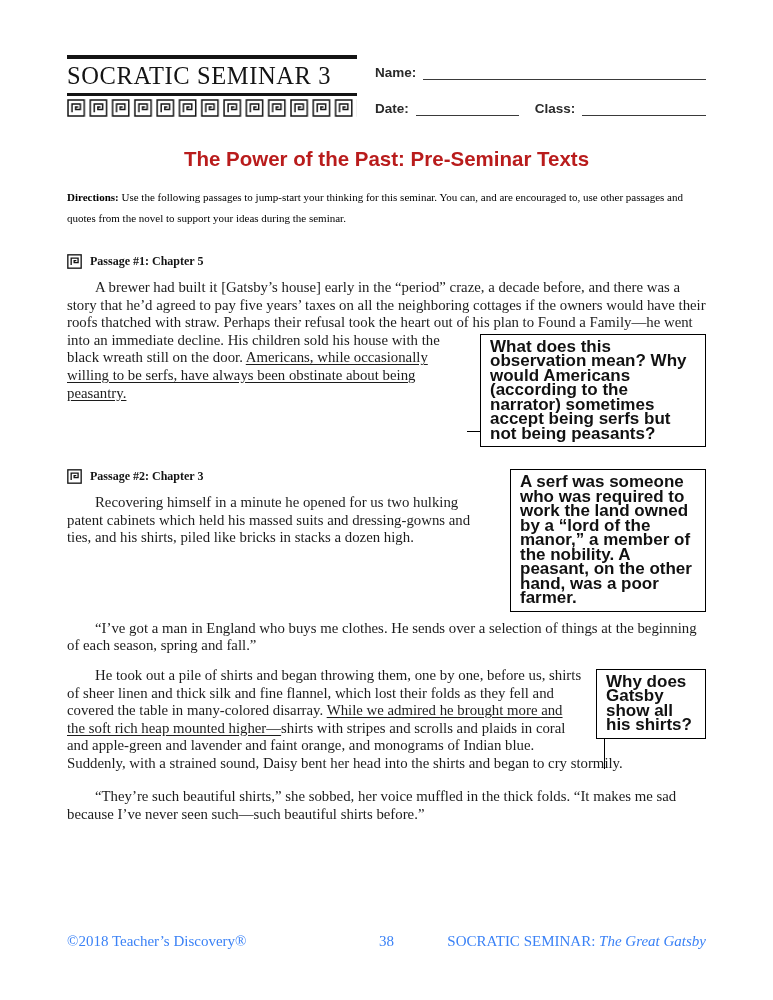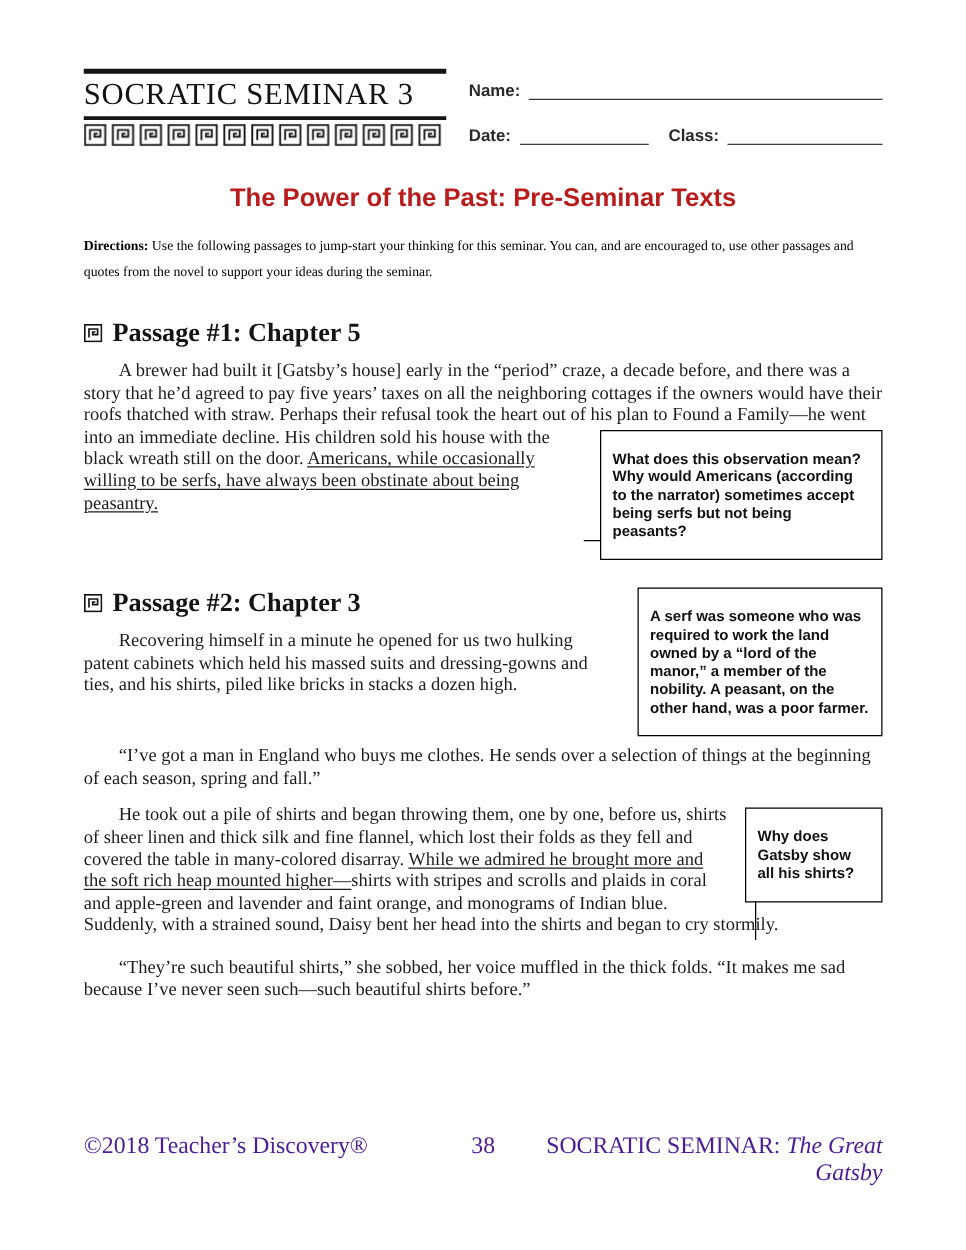--- a/index.html
+++ b/index.html
@@ -51,41 +51,41 @@
   .directions {
     font-family:Liberation Serif, serif;
     font-size:11px; line-height:21.5px; color:#000000;
     margin-bottom:14px;
   }
   .directions b { font-weight:700; }
 
   
   h2.passage-h {
     font-family:"Liberation Serif", serif;
-    font-size:21px; font-weight:700; color:#141414;
+    font-size:12px; font-weight:700; color:#141414;
     margin:24px 0 10px 0;
     display:flex; align-items:center; gap:8px;
   }
   h2.passage-h .bullet { flex:0 0 auto; display:inline-block; }
 
   
   .ptext {
     font-size:14.8px; line-height:17.6px; color:#1c1c1c;
     text-indent:28px;
     margin-bottom:12px;
   }
   .u { text-decoration:underline; text-underline-offset:2px; }
 
   
   .callout {
     float:right; position:relative;
     border:1.3px solid #000; background:#fff;
     font-family:"Liberation Sans", sans-serif;
-    font-size:12px; font-weight:700; line-height:14.5px; color:#111;
-    padding:15px 9px;
+    font-size:17px; font-weight:700; line-height:14.5px; color:#111;
+    padding:5px 9px;
     text-indent:0;
   }
   .c1 { width:226px; margin:2px 0 6px 14px; }
   .c1::before {
     content:""; position:absolute; left:-14px; bottom:14px;
     width:13px; border-top:1.2px solid #000;
   }
   .c2 { width:196px; margin:0 0 8px 14px; }
   .c3 { width:110px; margin:2px 0 6px 14px; }
   .c3::after {
@@ -94,21 +94,21 @@
   }
 
   .p2wrap { clear:both; padding-top:16px; }
   .p2wrap h2.passage-h { margin-top:0; }
   .clr { clear:right; }
 
   
   .footer {
     position:absolute; left:67px; right:67px; bottom:50px;
     display:grid; grid-template-columns:1fr auto 1fr; align-items:baseline;
-    font-family:"Liberation Serif", serif; font-size:19px; color:#4c1d95;margin-top:48px;
+    font-family:"Liberation Serif", serif; font-size:15px; color:#3b82f6;margin-top:48px;
   }
   .f-left { text-align:left; }
   .f-center { text-align:center; }
   .f-right { text-align:right; }
   .f-right .gatsby { font-style:italic; }
 </style>
 </head>
 <body>
 
 <div class="page">

